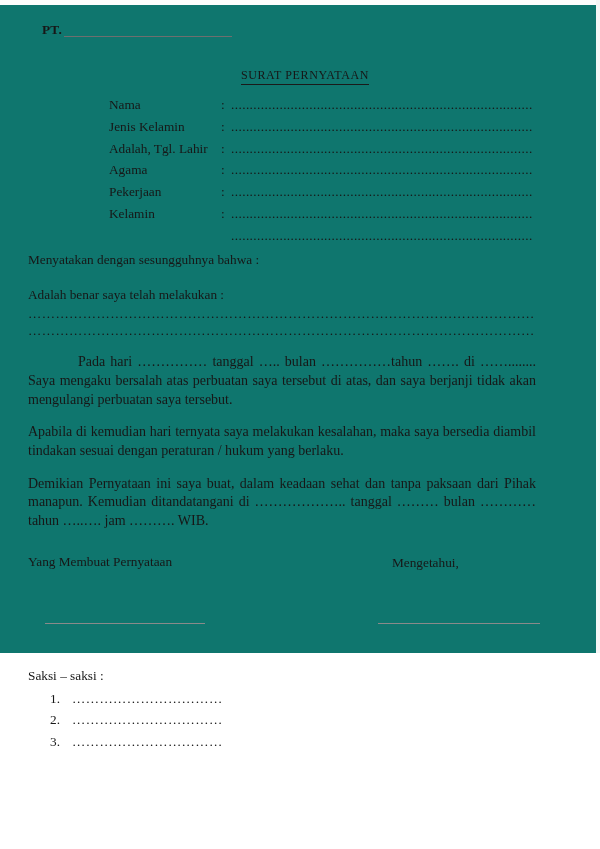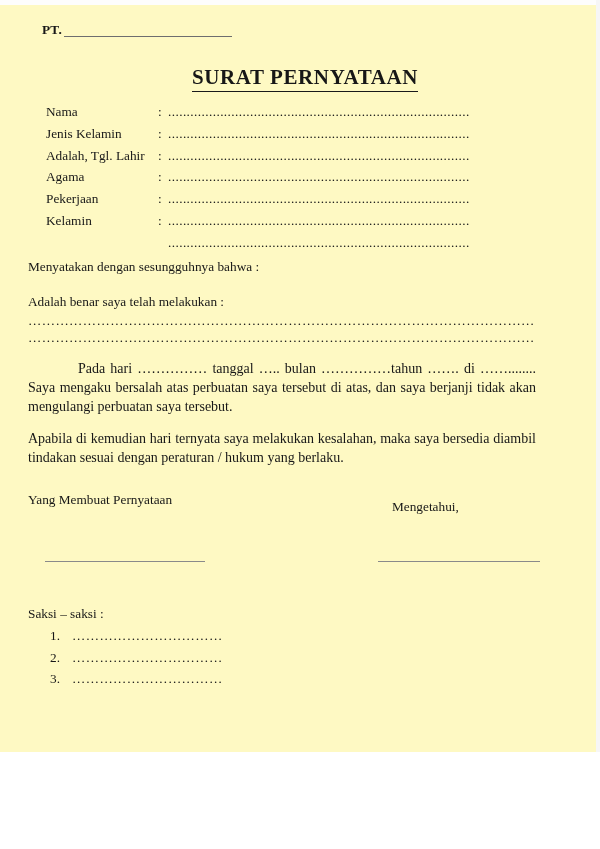--- a/index.html
+++ b/index.html
@@ -9,22 +9,22 @@
   body {
     width: 600px;
     height: 849px;
     background: #ffffff;
     font-family: "Liberation Serif", "DejaVu Serif", serif;
     overflow: hidden;
   }
   #page {
     position: relative;
     width: 600px;
-    height: 752px;
-    background: #fef9c3;
+    height: 653px;
+    background: #0f766e;
     box-sizing: border-box;
     padding: 0;
   }
   
   #page::before {
     content: "";
     position: absolute;
     top: 0; left: 0; right: 0;
     height: 5px;
     background: #fdfdfd;
@@ -65,22 +65,22 @@
     margin-left: 2px;
     margin-bottom: 2px;
   }
 
   .title-block {
     text-align: center;
     margin-top: 26px;
   }
   .doc-title {
     display: inline-block;
-    font-weight: bold;
-    font-size: 21px;
+    font-weight: normal;
+    font-size: 12px;
     letter-spacing: .6px;
     border-bottom: 1.7px solid #1a1a1a;
     padding-bottom: 1px;
     text-align: center;
   }
   .doc-number {
     margin-top: 10px;
     font-size: 13.5px;
     text-align: center;
   }
@@ -89,21 +89,21 @@
     font-size: 13.3px;
     line-height: 1.32;
   }
 
   .intro-line {
     margin: 26px 0 0 28px;
   }
 
   
   .fields {
-    margin: 10px 0 0 32px;
+    margin: 10px 0 0 95px;
     border-collapse: collapse;
     width: 468px;
   }
   .fields td {
     padding: 0 0 2.5px 0;
     font-size: 13.3px;
     line-height: 1.45;
     vertical-align: top;
     white-space: nowrap;
   }
@@ -140,21 +140,21 @@
 
   .place-line { margin: 17px 0 0 14px; }
 
   .sign-head {
     margin: 19px 0 0 14px;
     position: relative;
     height: 18px;
     width: 528px;
   }
   .sign-head .left { position: absolute; left: 0; top: 4px; }
-  .sign-head .right { position: absolute; left: 364px; top: 11px; }
+  .sign-head .right { position: absolute; left: 364px; top: 5px; }
 
   .sign-lines {
     position: relative;
     margin: 56px 0 0 14px;
     height: 14px;
     width: 528px;
   }
   .sig-rule {
     position: absolute;
     top: 0;
@@ -238,20 +238,21 @@
 
     <div class="body-text stmt-2">Adalah benar saya telah melakukan :</div>
 
     <div class="dotline">…………………………………………………………………………………………………………………</div>
     <div class="dotline tight">…………………………………………………………………………………………………………………</div>
 
     <div class="para indent-first">Pada hari …………… tanggal ….. bulan ……………tahun ……. di ……........ Saya mengaku bersalah atas perbuatan saya tersebut di atas, dan saya berjanji tidak akan mengulangi perbuatan saya tersebut.</div>
 
     <div class="para">Apabila di kemudian hari ternyata saya melakukan kesalahan, maka saya bersedia diambil tindakan sesuai dengan peraturan / hukum yang berlaku.</div>
 
+    <div class="para">Demikian Pernyataan ini saya buat, dalam keadaan sehat dan tanpa paksaan dari Pihak manapun. Kemudian ditandatangani di ……………….. tanggal ……… bulan ………… tahun …..…. jam ………. WIB.</div>
 
 
     <div class="sign-head body-text">
       <span class="left">Yang Membuat Pernyataan</span>
       <span class="right">Mengetahui,</span>
     </div>
 
     <div class="sign-lines">
       <span class="sig-rule l"></span>
       <span class="sig-rule r"></span>

